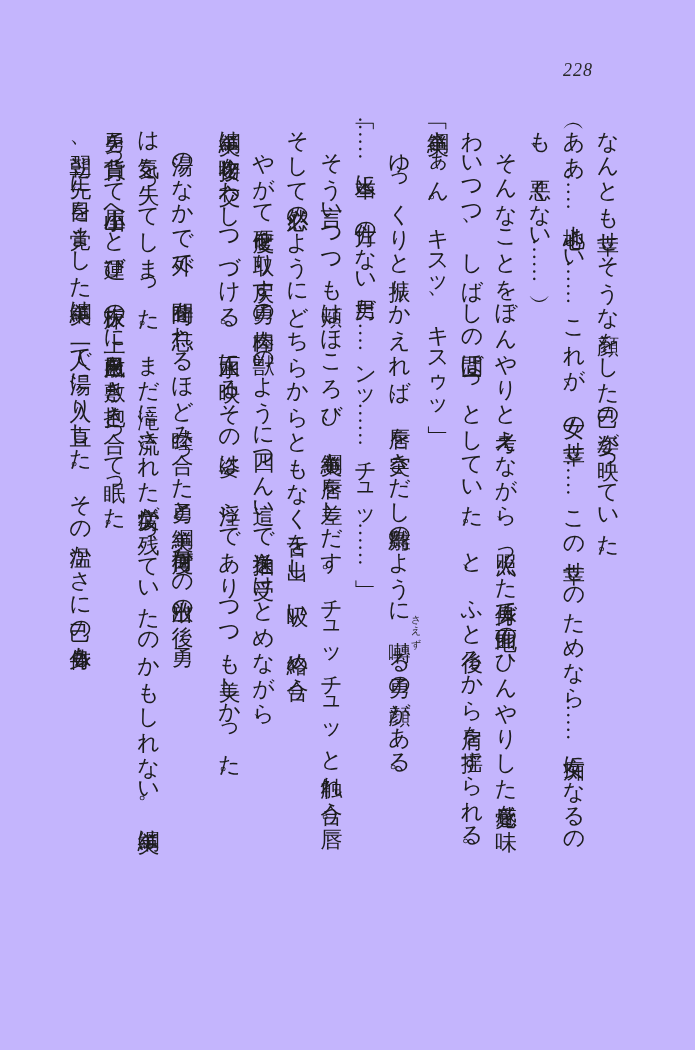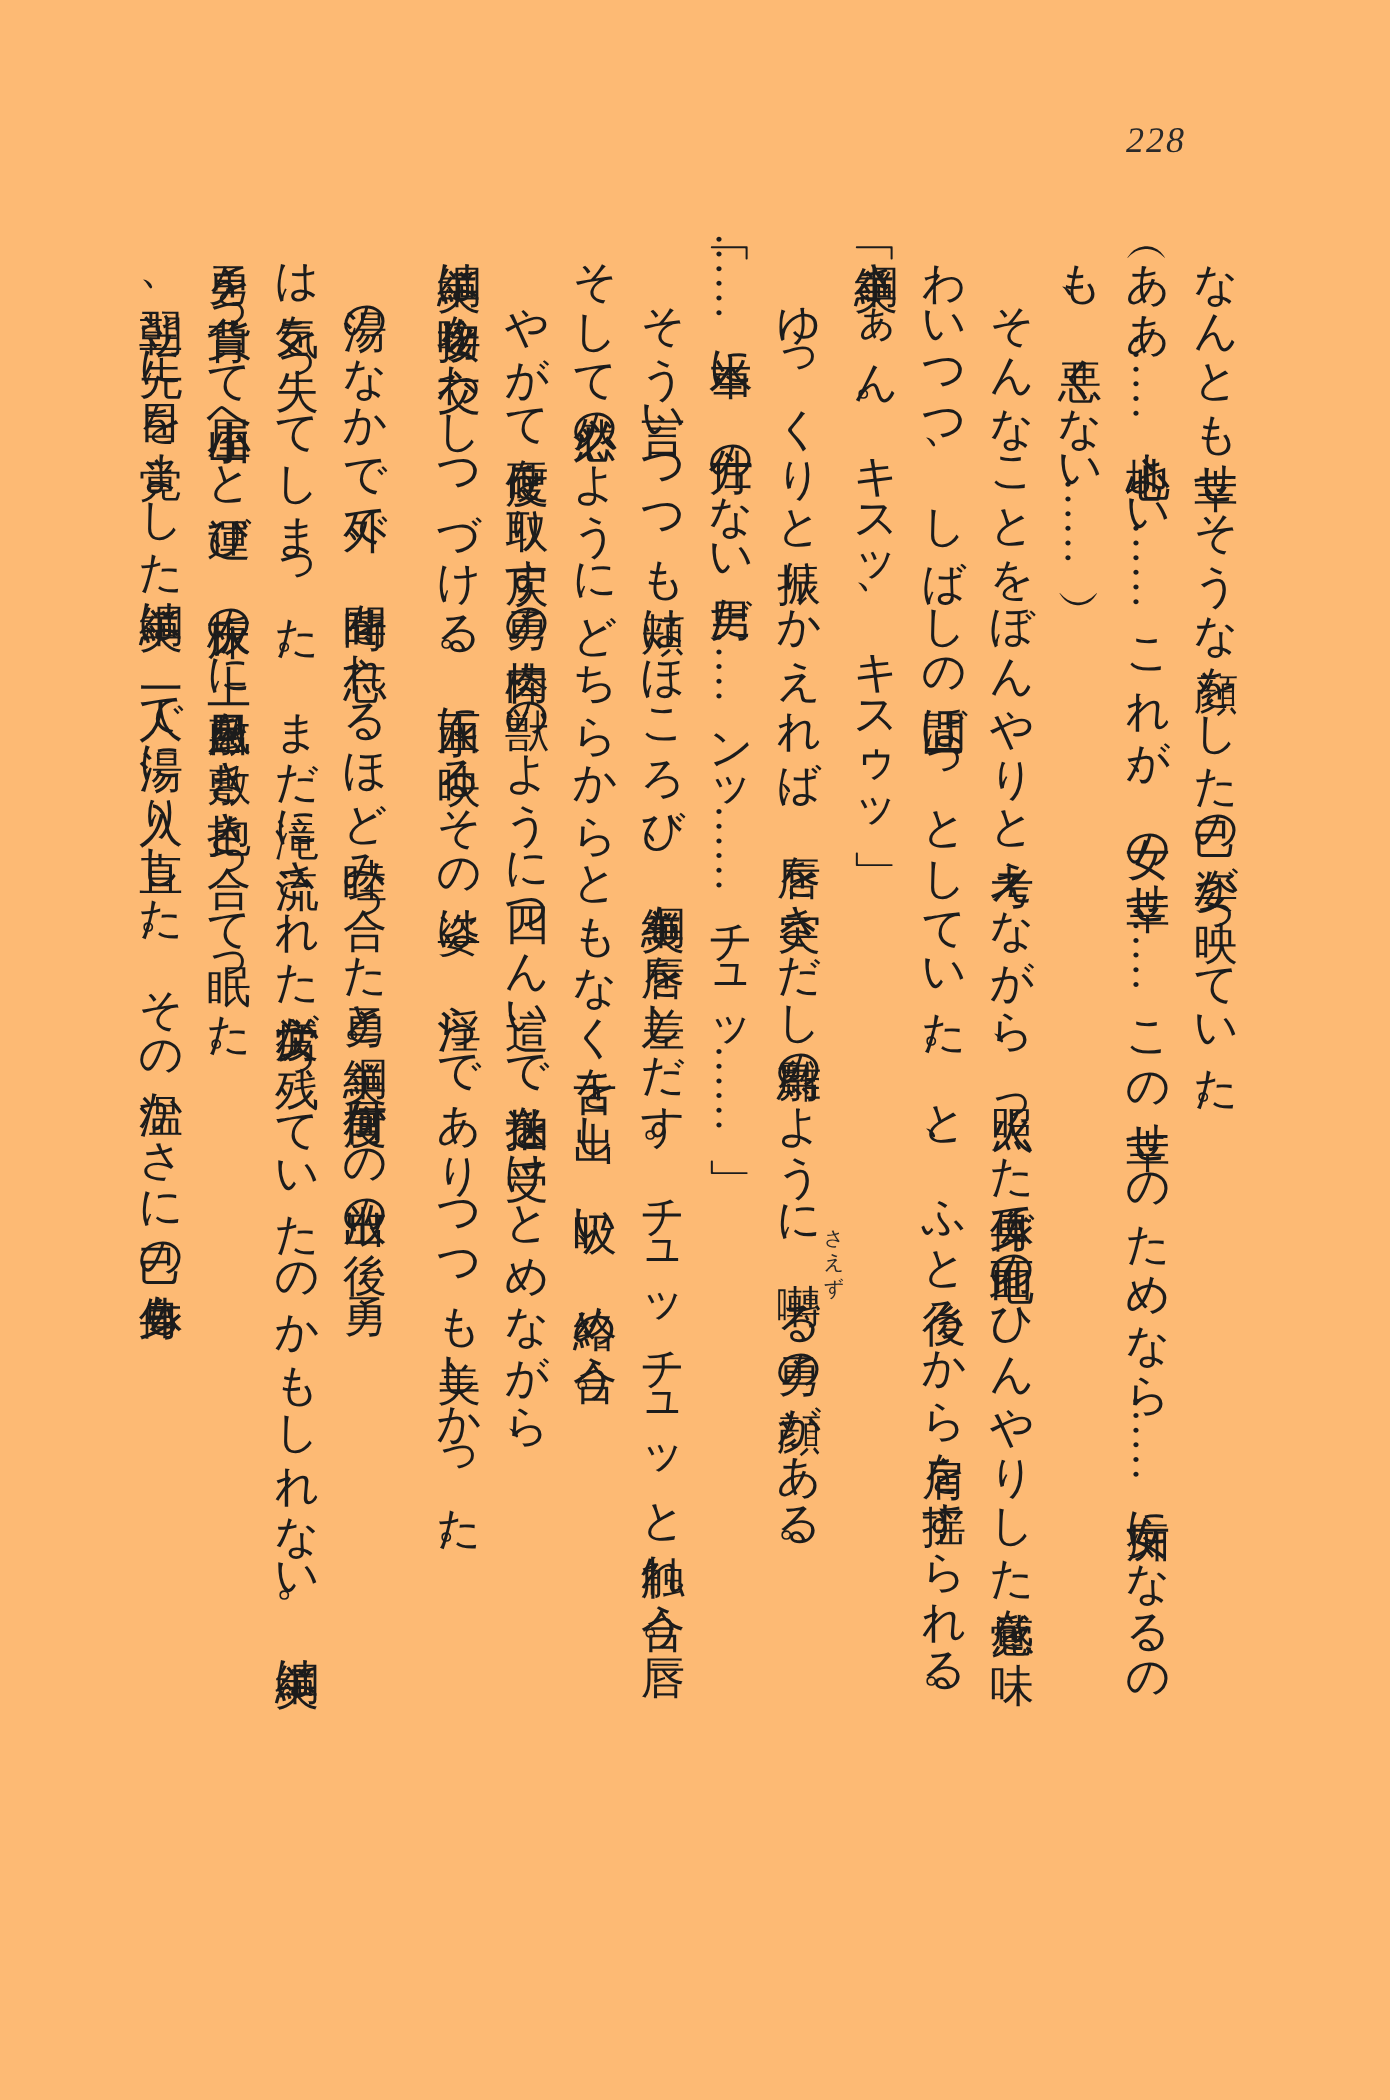--- a/index.html
+++ b/index.html
@@ -9,21 +9,21 @@
   body {
     width: 695px;
     height: 1050px;
     background: #ffffff;
     font-family: "Liberation Serif", "DejaVu Serif", serif;
   }
   .page {
     position: relative;
     width: 695px;
     height: 1050px;
-    background: #fdba74;
+    background: #c4b5fd;
     overflow: hidden;
   }
   .page-number {
     position: absolute;
     top: 60px;
     left: 563px;
     font-size: 18px;
     font-style: italic;
     color: #2a2a2a;
     letter-spacing: 1px;

